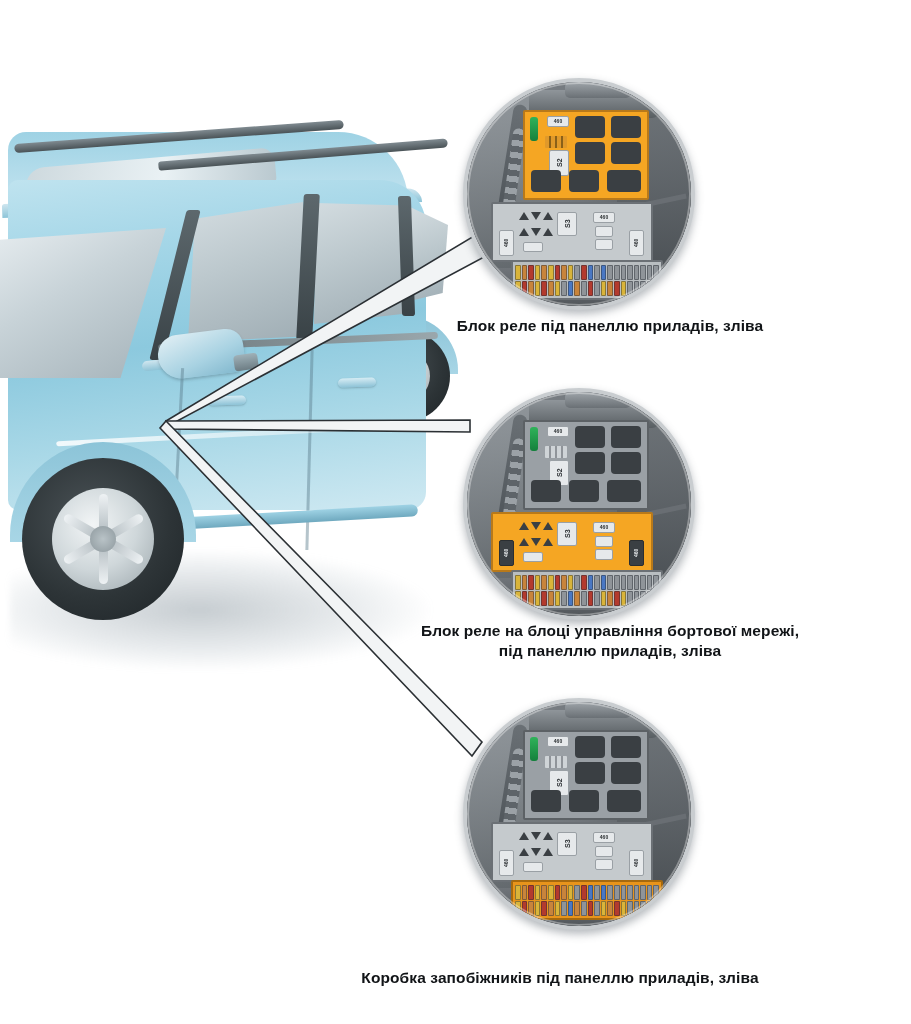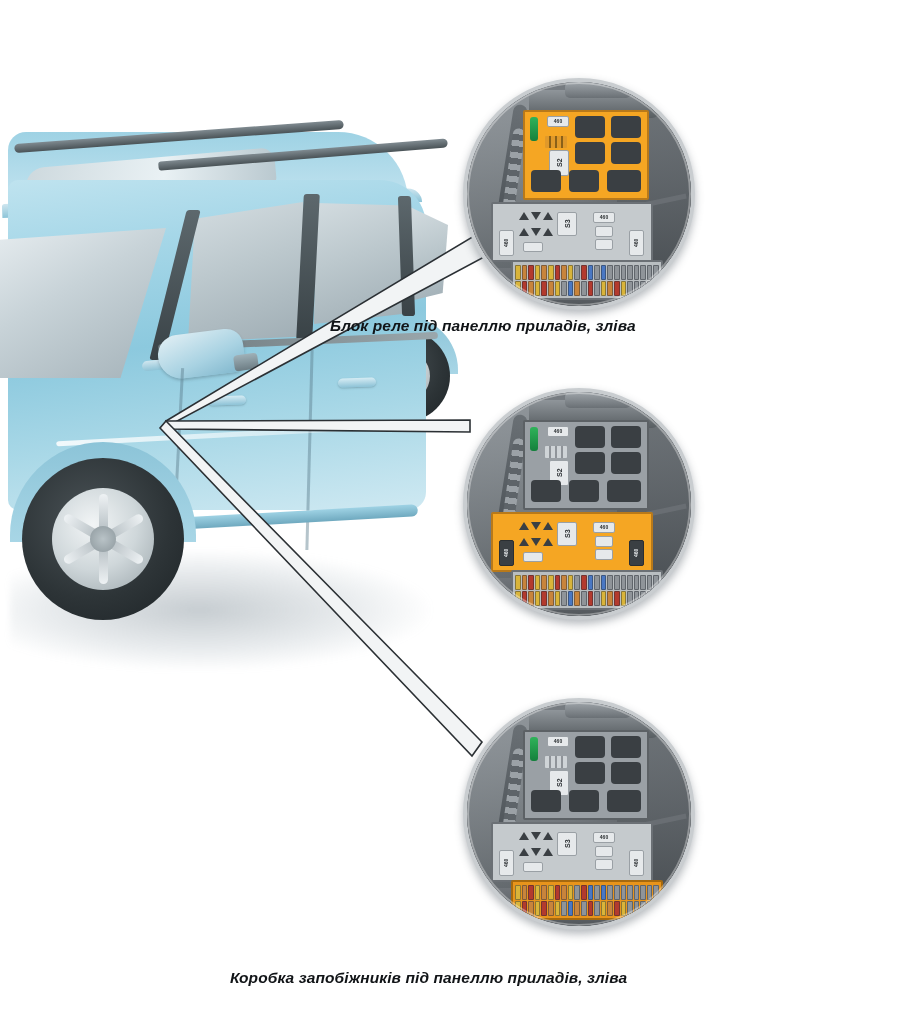--- a/index.html
+++ b/index.html
@@ -178,22 +178,22 @@
     position:absolute;left:44px;top:178px;width:152px;height:40px;
     background:#b9bec1;border:2px solid #6b7075;border-radius:2px;
     display:flex;flex-direction:column;justify-content:space-around;padding:2px;box-sizing:border-box;
   }
   .panel-fuse.hl{background:#e8941b;border-color:#a5690f;}
   .fuse-row{display:flex;gap:1px;height:15px;align-items:stretch;}
   .fuse{width:5px;border-radius:1px;border:1px solid rgba(40,45,50,.45);}
 
   
   .caption{
-    position:absolute;color:#111417;
-    font-weight:bold;font-size:15.5px;line-height:1.32;letter-spacing:.1px;font-style:italic;
+    position:absolute;text-align:center;color:#111417;
+    font-weight:bold;font-size:15.5px;line-height:1.32;letter-spacing:.1px;
   }
   .cap1{left:330px;top:316px;width:560px;}
   .cap2{left:330px;top:621px;width:560px;}
   .cap3{left:230px;top:968px;width:660px;}
 </style>
 </head>
 <body>
 
 <div class="stage">
 
@@ -446,20 +446,24 @@
               <div class="fuse" style="background: rgb(143, 148, 153);"></div>
               <div class="fuse" style="background: rgb(143, 148, 153);"></div>
               <div class="fuse" style="background: rgb(143, 148, 153);"></div>
               <div class="fuse" style="background: rgb(143, 148, 153);"></div>
               <div class="fuse" style="background: rgb(143, 148, 153);"></div>
             </div>
         </div>
       </div>
     </div>
   </div>
+  <div class="caption cap2">
+    <div>Блок реле на блоці управління бортової мережі,</div>
+    <div>під панеллю приладів, зліва</div>
+  </div>
 
   <div class="callout c3">
     <div class="circle">
       <div class="fuse-scene">
         <div class="bg-dark"></div>
         <div class="bg-shape-a"></div>
         <div class="bg-shape-b"></div>
         <div class="bg-duct"></div>
         <div class="bg-duct2"></div>
         <div class="bg-hose"></div>

